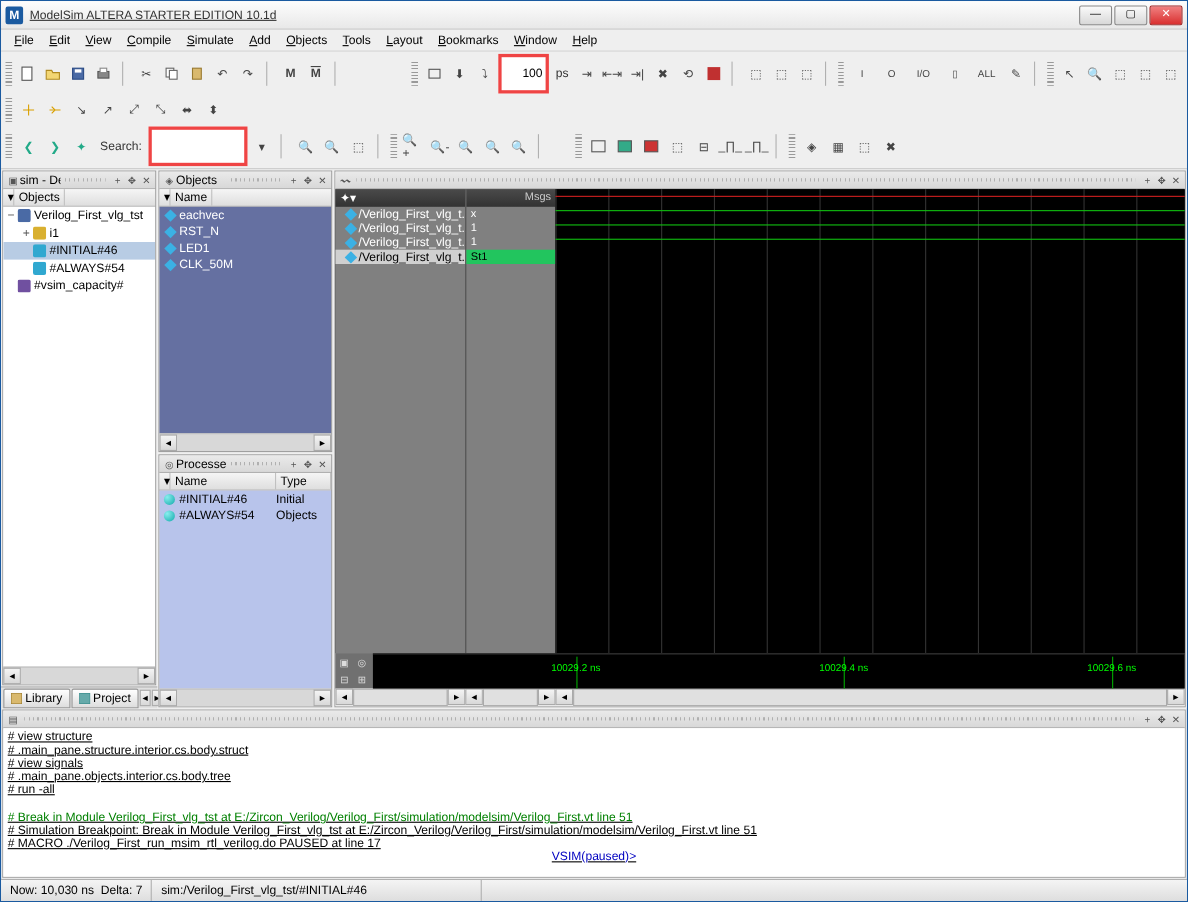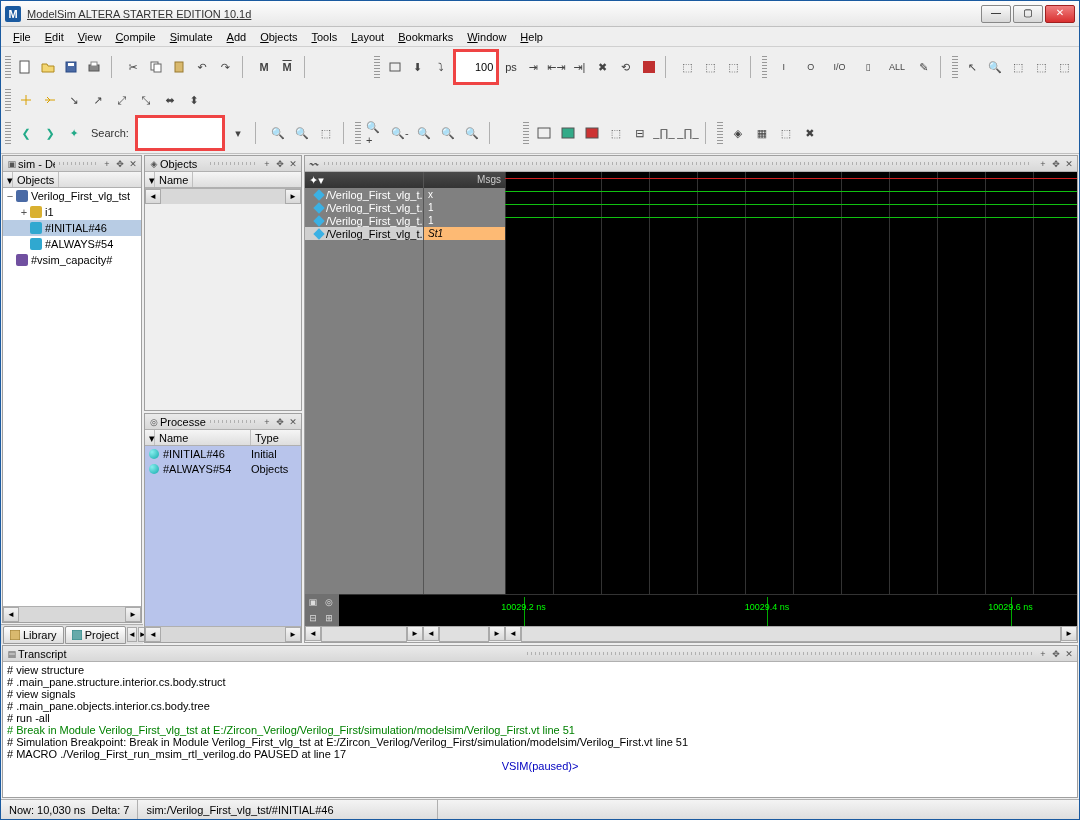--- a/index.html
+++ b/index.html
@@ -67,41 +67,41 @@
   .wavecol { flex:1; display:flex; flex-direction:column;}
   .wave-main { flex:1; display:flex; background:#000;}
   .wave-names { width: 118px; background:#808080; display:flex; flex-direction:column;}
   .wave-names-hdr { height:16px; background: linear-gradient(#4a4a4a,#333); display:flex; align-items:center; padding-left:4px;}
   .wave-names-body { flex:1; }
   .wn-row { height:13px; display:flex; align-items:center; color:#fff; font-size:10px; padding-left:10px; gap:3px;}
   .wn-row.sel { background: #d0d0d0; color:#000;}
   .wave-vals { width: 82px; background:#808080; display:flex; flex-direction:column; border-left:1px solid #555;}
   .wave-vals-hdr { height:16px; background: linear-gradient(#4a4a4a,#333); color:#ccc; text-align:right; padding-right:4px; font-size:10px; line-height:16px;}
   .wv-row { height:13px; color:#fff; font-size:10px; padding-left:4px; line-height:13px;}
-  .wv-row.sel { background:#fdba74; color:#000;font-style:italic;}
+  .wv-row.sel { background:#22c55e; color:#000;}
   .wave-plot { flex:1; background:#000; position:relative;}
   .gridv { position:absolute; top:0; bottom:0; width:1px; background:#333;}
   .sigline { position:absolute; left:0; right:0; height:1px;}
   .wave-footer { display:flex; height:32px; background:#808080;}
   .wf-left { width:200px; display:flex; flex-direction:column;}
   .wf-left-top { height:16px; display:flex;}
   .wf-label { flex:1; text-align:right; padding-right:6px; color:#fff; font-size:10px; line-height:16px; background:#808080;}
   .wf-val { width:82px; text-align:right; padding-right:6px; color:#fff; font-size:10px; line-height:16px; border-left:1px solid #555;}
   .wf-tools { width:34px; background:#707070; display:flex; flex-wrap:wrap;}
   .wf-tools div { width:16px; height:16px; font-size:9px; text-align:center; line-height:16px; color:#ddd; border:0;}
   .wave-ruler { flex:1; background:#000; position:relative; border-top:1px solid #333;}
   .ruler-tick { position:absolute; bottom:14px; color:#0f0; font-size:9px; transform:translateX(-50%);}
   .ruler-line { position:absolute; top:2px; bottom:0; width:1px; background:#0a0;}
   .wave-scroll { height:16px; display:flex; background:#efefef;}
   .wave-scroll .track { flex:1; background:#e0e0e0; border:1px solid #aaa; margin:0;}
   
   
   .transcript-area { height:155px; display:flex; flex-direction:column;}
-  .transcript-body { flex:1; background:#fff; font-family: "Courier New", monospace; font-size:11px; padding: 2px 4px; overflow:auto; white-space:pre;}
-  .transcript-body .green { color: #008000;}
+  .transcript-body { flex:1; background:#fff; font-family: "Courier New", monospace; font-size:11px; padding: 2px 4px; overflow:auto; white-space:pre;text-decoration:underline;}
+  .transcript-body .green { color: #008000; margin-top: 13px;}
   .transcript-body .blue { color: #0000c0; text-align: center;}
   
   
   .statusbar { height:20px; background: linear-gradient(#f4f4f4,#dedede); border-top:1px solid #b0b0b0; display:flex; align-items:center; font-size:10px;}
   .statusbar .cell { padding: 0 8px; border-right: 1px solid #b0b0b0; height:100%; line-height:20px;}
 </style>
 </head>
 <body>
 
 <div class="titlebar">
@@ -381,20 +381,38 @@
         <span class="picon">◈</span>
         <span class="ptitle">Objects</span>
         <span class="pfill"></span>
         <span class="picon">+</span>
         <span class="picon">✥</span>
         <span class="picon">✕</span>
       </div>
       <div class="colhdr">
           <span style="width:10px">▾</span>
           <span>Name</span>
+        </div>
+      <div class="obj-body" id="objlist">
+          <div class="obj-row">
+            <span class="diamond"></span>
+            <span>eachvec</span>
+          </div>
+          <div class="obj-row">
+            <span class="diamond"></span>
+            <span>RST_N</span>
+          </div>
+          <div class="obj-row">
+            <span class="diamond"></span>
+            <span>LED1</span>
+          </div>
+          <div class="obj-row">
+            <span class="diamond"></span>
+            <span>CLK_50M</span>
+          </div>
         </div>
       <div class="scrolltrack-h">
         <div class="scrollbtn">◄</div>
         <div style="flex:1;background:#d8d8d8;"></div>
         <div class="scrollbtn">►</div>
       </div>
     </div>
     <div class="panel" style="flex:1">
       <div class="panel-hdr">
         <span class="picon">◎</span>
@@ -524,21 +542,20 @@
         </div>
       </div>
     </div>
   </div>
 </div>
 
 <div class="transcript-area">
   <div class="panel" style="flex:1">
     <div class="panel-hdr">
       <span class="picon">▤</span>
-      <span class="ptitle">Transcript</span>
       <span class="pfill"></span>
       <span class="picon">+</span>
       <span class="picon">✥</span>
       <span class="picon">✕</span>
     </div>
     <div class="transcript-body" id="transcript"><div># view structure</div><div># .main_pane.structure.interior.cs.body.struct</div><div># view signals</div><div># .main_pane.objects.interior.cs.body.tree</div><div># run -all</div><div class="green"># Break in Module Verilog_First_vlg_tst at E:/Zircon_Verilog/Verilog_First/simulation/modelsim/Verilog_First.vt line 51</div><div># Simulation Breakpoint: Break in Module Verilog_First_vlg_tst at E:/Zircon_Verilog/Verilog_First/simulation/modelsim/Verilog_First.vt line 51</div><div># MACRO ./Verilog_First_run_msim_rtl_verilog.do PAUSED at line 17</div><div></div><div class="blue">VSIM(paused)&gt;</div></div>
   </div>
 </div>
 
 <div class="statusbar">

